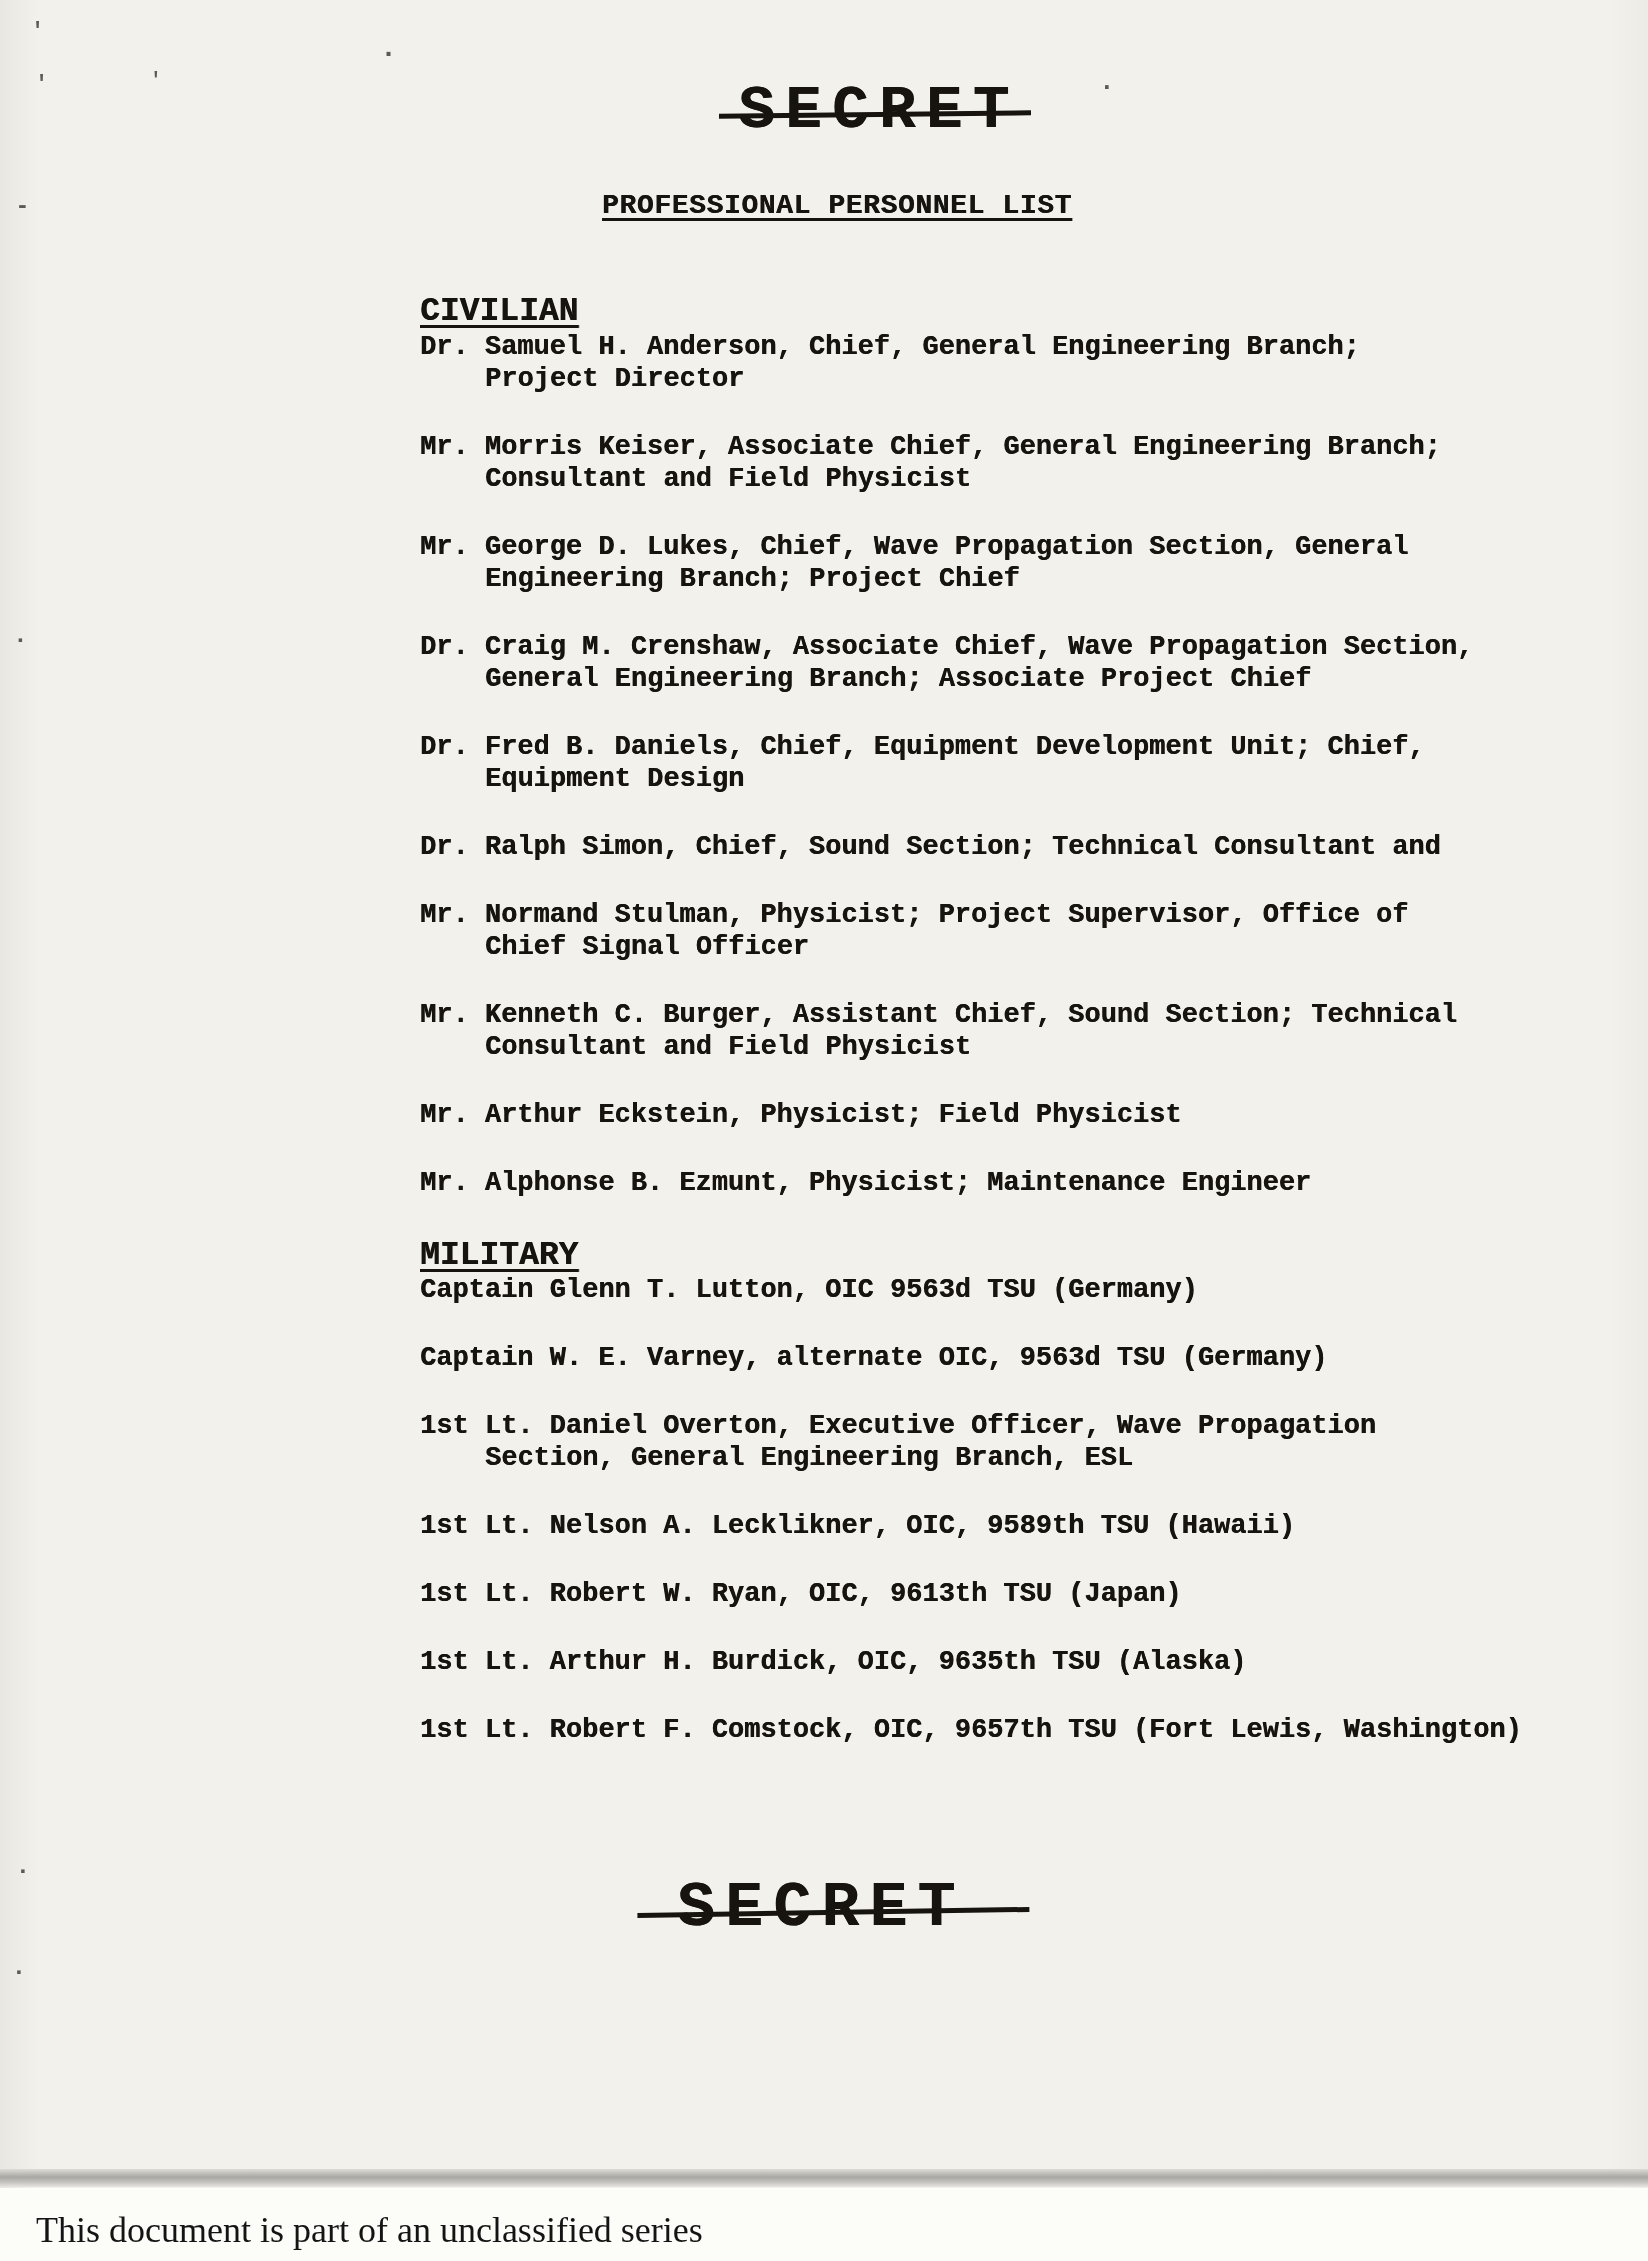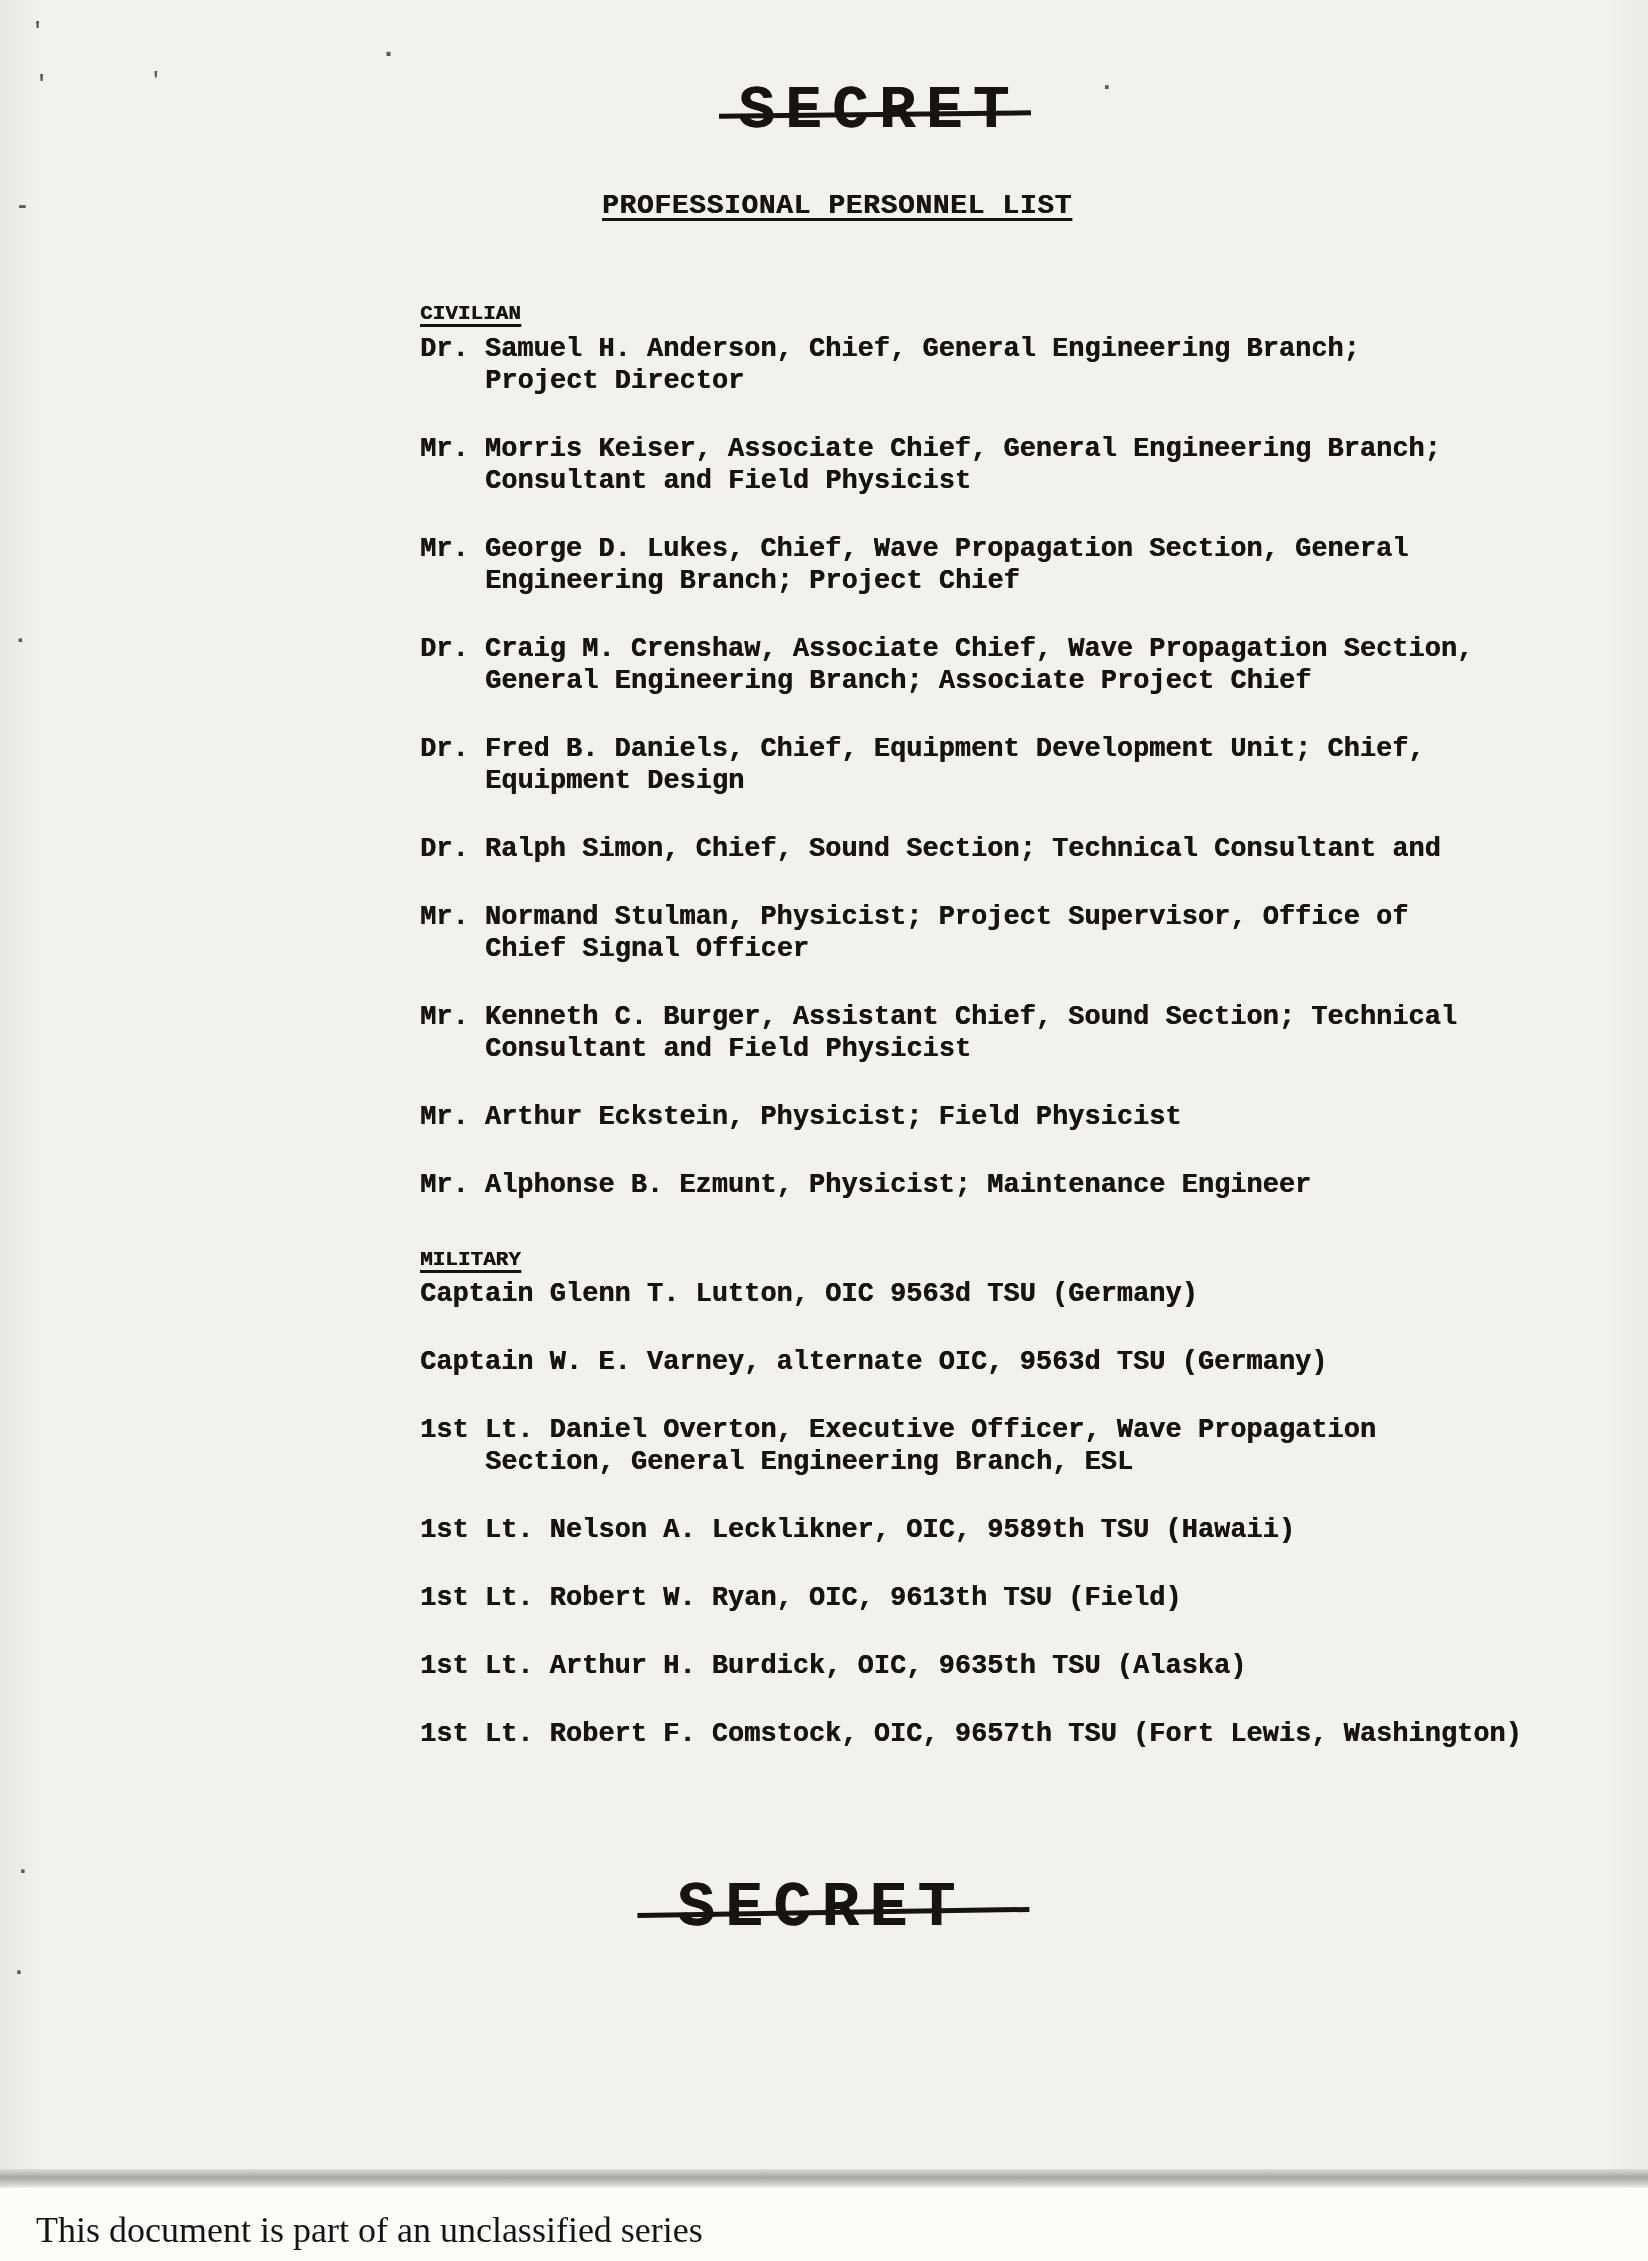--- a/index.html
+++ b/index.html
@@ -40,21 +40,21 @@
   .doc-title span {
     text-decoration: underline; text-decoration-thickness: 2.6px; text-underline-offset: 5.2px;
   }
 
   
   .body-text {
     position: absolute; top: 296px; left: 420px; right: 58px;
     font-size: 27px; font-weight: 700; line-height: 32px;
   }
   .sec-heading {
-    font-size: 21px; font-weight: 700; margin: 0 0 2.6px 0;
+    font-size: 33px; font-weight: 700; margin: 0 0 2.6px 0;
     text-decoration: underline; text-decoration-thickness: 2.6px; text-underline-offset: 4.5px;
     display: inline-block;
   }
   .doc-section { display: block; }
   .doc-section + .doc-section { margin-top: 41px; }
   .entry { margin: 0 0 36px 0; }
   .entry .l2 { padding-left: 65px; }
 
   
   .artifact { position: absolute; color: #3a362f; opacity: 0.8; font-weight: 700; }
@@ -158,21 +158,21 @@
         <div class="l1">Captain W. E. Varney, alternate OIC, 9563d TSU (Germany)</div>
       </div>
       <div class="entry">
         <div class="l1">1st Lt. Daniel Overton, Executive Officer, Wave Propagation</div>
         <div class="l2">Section, General Engineering Branch, ESL</div>
       </div>
       <div class="entry">
         <div class="l1">1st Lt. Nelson A. Lecklikner, OIC, 9589th TSU (Hawaii)</div>
       </div>
       <div class="entry">
-        <div class="l1">1st Lt. Robert W. Ryan, OIC, 9613th TSU (Field)</div>
+        <div class="l1">1st Lt. Robert W. Ryan, OIC, 9613th TSU (Japan)</div>
       </div>
       <div class="entry">
         <div class="l1">1st Lt. Arthur H. Burdick, OIC, 9635th TSU (Alaska)</div>
       </div>
       <div class="entry">
         <div class="l1">1st Lt. Robert F. Comstock, OIC, 9657th TSU (Fort Lewis, Washington)</div>
       </div>
     </section>
 
   </div>

